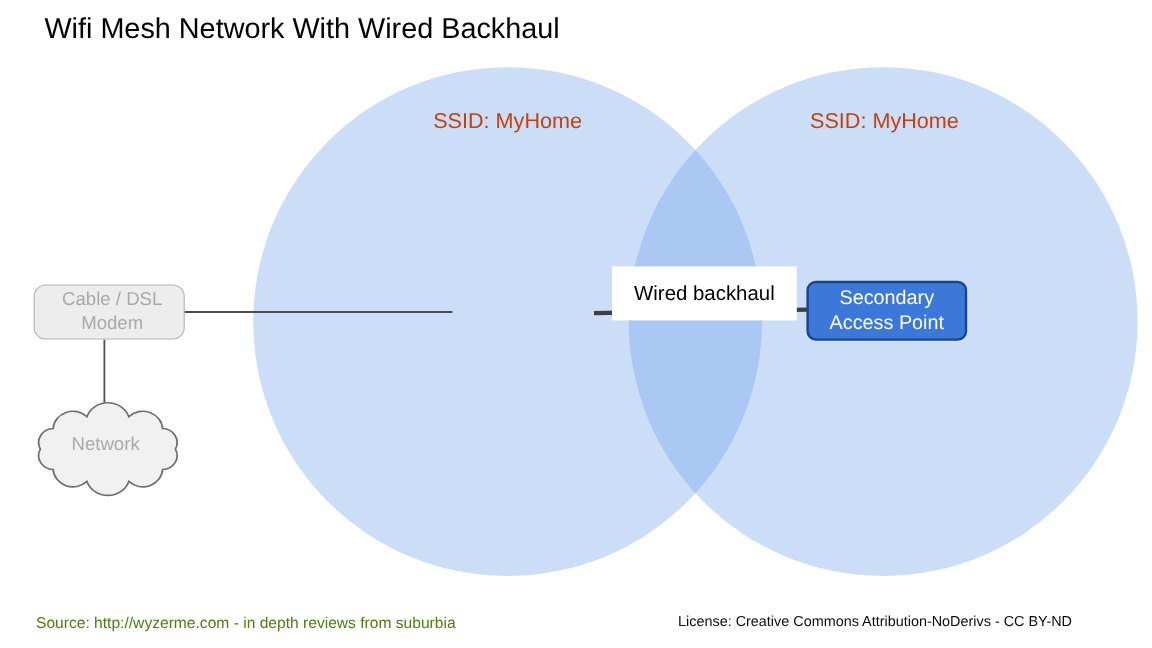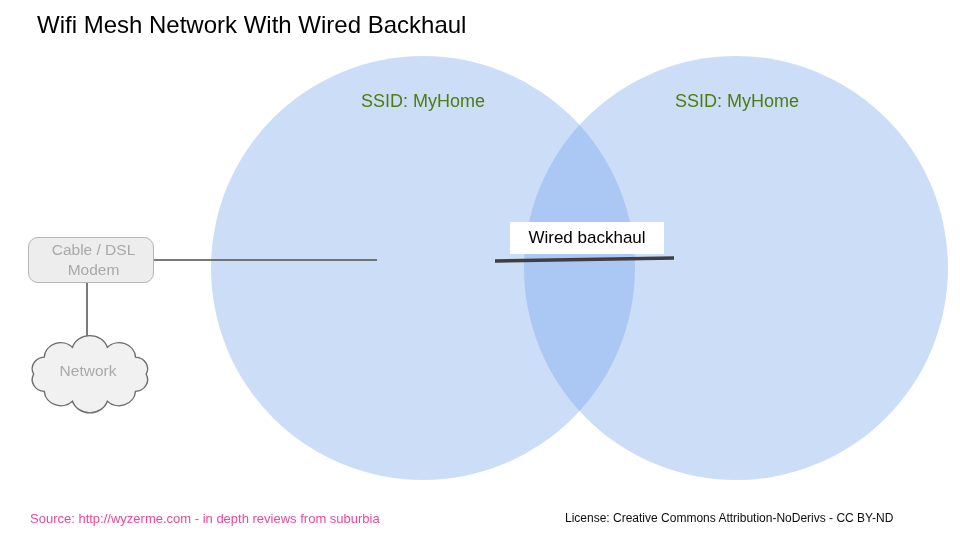--- a/index.html
+++ b/index.html
@@ -12,21 +12,21 @@
     font-size: 24px; color: #000; white-space: nowrap; z-index: 4;
   }
   .coverage {
     position: absolute; width: 424px; height: 424px; border-radius: 50%;
     background: var(--coverage-fill, rgba(109,158,235,0.35)); z-index: 1;
   }
   #coverage-left  { left: 211px; top: 56px; }
   #coverage-right { left: 524px; top: 56px; }
   .ssid {
     position: absolute; top: 91px; transform: translateX(-50%);
-    font-size: 18px; color: #4d7c0f; white-space: nowrap; z-index: 3;
+    font-size: 18px; color: #c2410c; white-space: nowrap; z-index: 3;
   }
   #ssid-left  { left: 423px; }
   #ssid-right { left: 737px; }
   .overlay-svg { position: absolute; left: 0; top: 0; z-index: 2; }
   .connector     { stroke: var(--connector, #4f4f4f); stroke-width: 1.5; fill: none; }
   .backhaul-line { stroke: var(--backhaul-line, #3f3f3f); stroke-width: 3.5; fill: none; }
   .cloud-shape   { fill: var(--cloud-fill, #f1f1f1); stroke: var(--cloud-stroke, #6e6e6e); stroke-width: 1.5; }
   .node {
     position: absolute; z-index: 3; box-sizing: border-box;
     white-space: pre-line;
@@ -39,30 +39,30 @@
   }
   #node-primary   { left: 375px; top: 237px; width: 122px; height: 48px; }
   #node-secondary { left: 672px; top: 234px; width: 134px; height: 50px; }
   #node-modem {
     left: 28px; top: 237px; width: 126px; height: 46px;
     background: var(--neutral-fill, #ededed); border: 1.5px solid var(--neutral-border, #b5b5b5);
     border-radius: 10px; color: var(--neutral-text, #a9a9a9);
     font-size: 15.5px; line-height: 20px; padding: 2px 4px 0 9px; text-align: center;
   }
   #backhaul-label {
-    position: absolute; left: 510px; top: 222px; width: 154px; height: 32px;
+    position: absolute; left: 510px; top: 222px; width: 154px; height: 45px;
     background: #ffffff; color: #000; font-size: 17px; z-index: 3;
     display: flex; align-items: center; justify-content: center; white-space: nowrap;
   }
   #internet-label {
     position: absolute; left: 88px; top: 362px; transform: translateX(-50%);
     color: var(--neutral-text, #a9a9a9); font-size: 15.5px; z-index: 3; white-space: nowrap;
   }
   .footer-source {
-    position: absolute; left: 30px; top: 511px; font-size: 13px; color: #ec4899; z-index: 4; white-space: nowrap;
+    position: absolute; left: 30px; top: 511px; font-size: 13px; color: #4d7c0f; z-index: 4; white-space: nowrap;
   }
   .footer-license {
     position: absolute; left: 565px; top: 511px; font-size: 12px; color: #0d0d0d; z-index: 4; white-space: nowrap;
   }
 </style>
 </head>
 <body>
 
 <div class="canvas">
 
@@ -86,20 +86,22 @@
              A13 13 0 0 1 12,48
              A13 13 0 0 1 23,29
              A17 17 0 0 1 52,18
              A19 19 0 0 1 88,18
              A17 17 0 0 1 117,29
              A13 13 0 0 1 128,48 Z"></path>
   </svg>
 
   <div class="node" id="node-modem">Cable / DSL
 Modem</div>
+  <div class="node blue" id="node-secondary">Secondary
+Access Point</div>
 
   <div id="backhaul-label">Wired backhaul</div>
 
   <div id="internet-label">Network</div>
 
   <div class="footer-source">Source: http://wyzerme.com - in depth reviews from suburbia</div>
   <div class="footer-license">License: Creative Commons Attribution-NoDerivs - CC BY-ND</div>
 
 </div>
 

